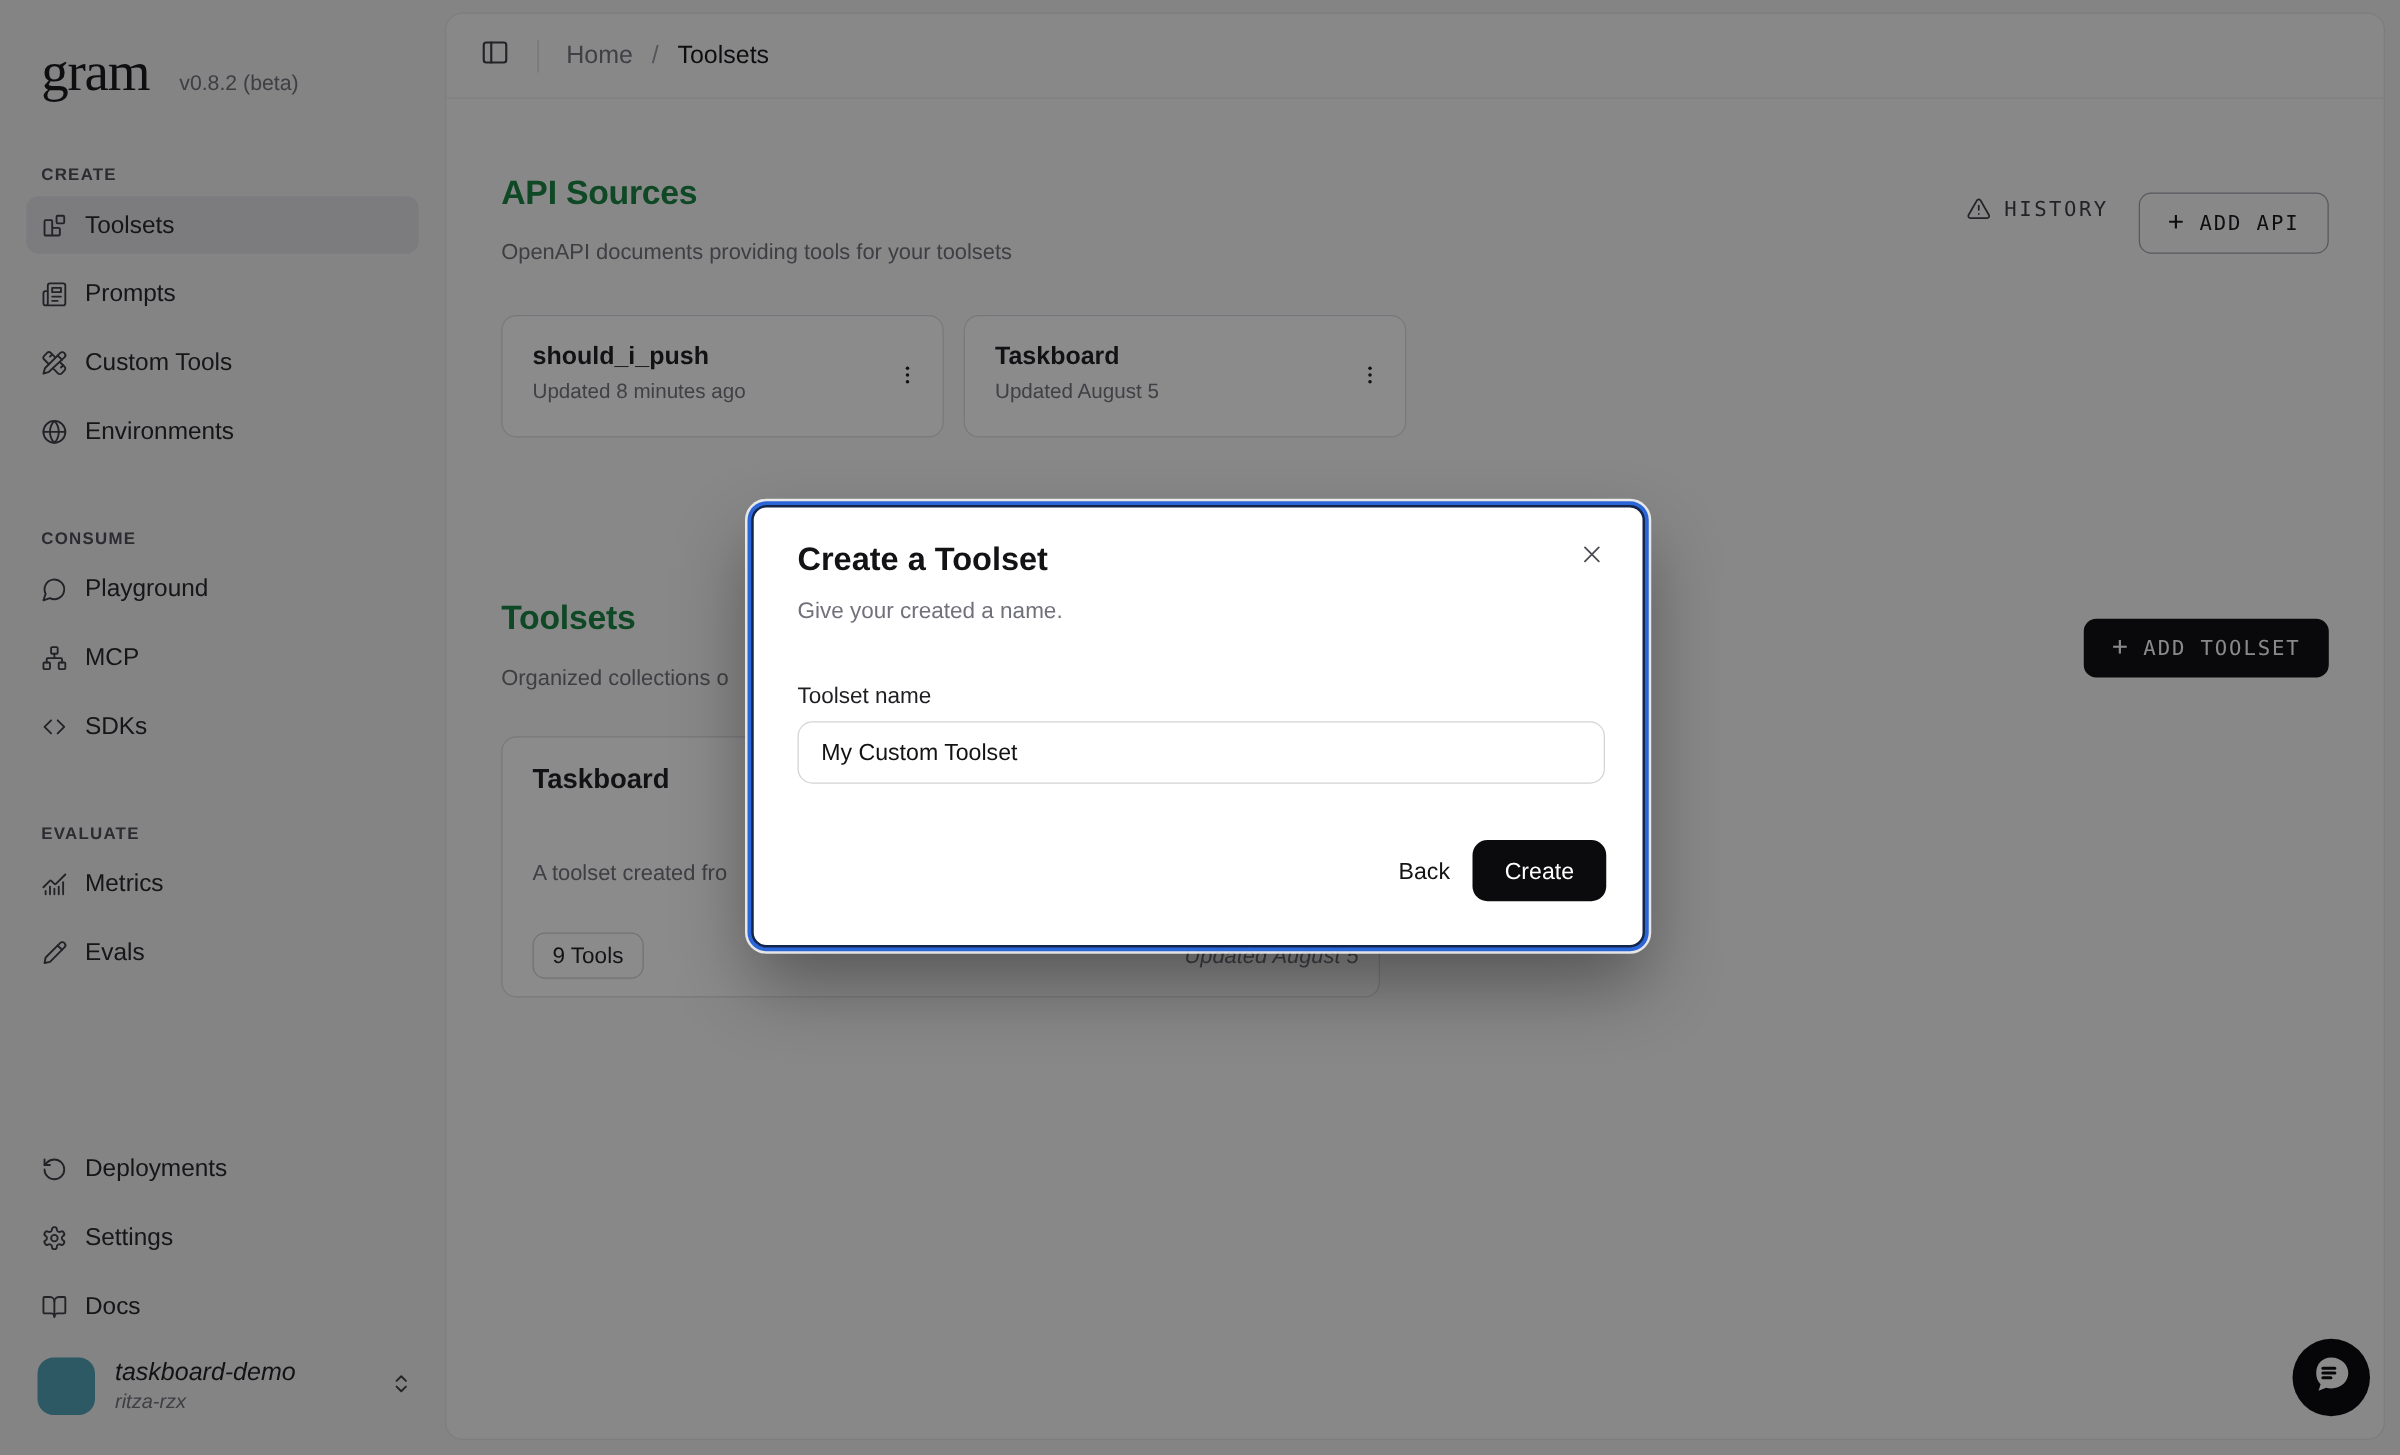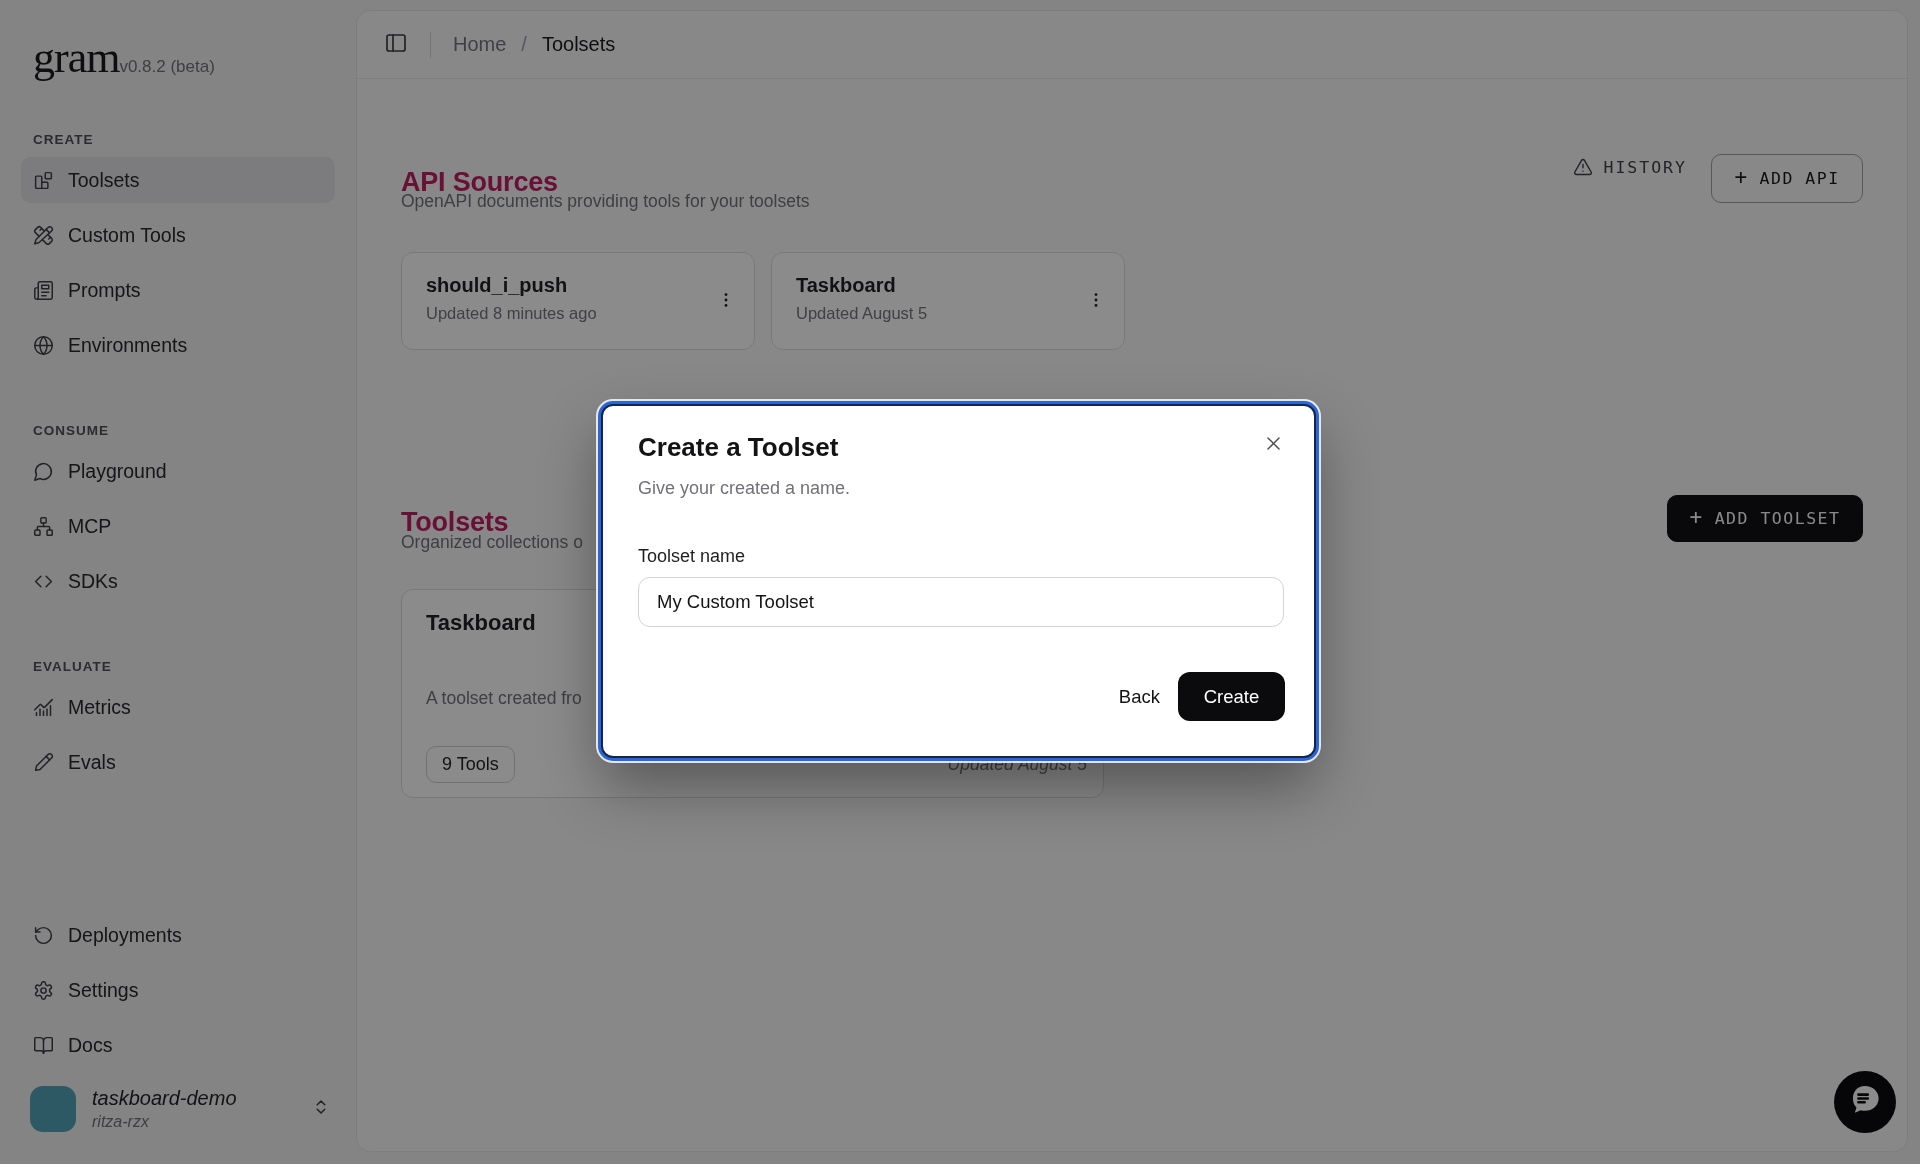--- a/index.html
+++ b/index.html
@@ -2,21 +2,21 @@
 <html><head>
 <meta charset="utf-8">
 <style>
   * { margin:0; padding:0; box-sizing:border-box; }
   html,body { width:1920px; height:1164px; }
   body { font-family:"Liberation Sans", sans-serif; color:#18181b; }
   #stage { position:relative; width:1920px; height:1164px; overflow:hidden; background:#f1f1f2; }
 
   
   .sidebar { position:absolute; left:0; top:0; width:356px; height:1164px; display:flex; flex-direction:column; z-index:10; }
-  .logo-row { display:flex; align-items:baseline; gap:0; margin:36px 33px 0 33px; }
+  .logo-row { display:flex; align-items:baseline; gap:24px; margin:36px 33px 0 33px; }
   .logo { font-family:"Liberation Serif", serif; font-size:44px; line-height:1; letter-spacing:-1px; color:#141417; }
   .version { font-size:17px; color:#6f6f76; }
   .section-label { margin:52px 33px 10px 33px; font-size:13.5px; font-weight:700; letter-spacing:1px; color:#4b4b52; }
   .section-label.tight { margin-top:46px; }
   .nav-item { display:flex; align-items:center; gap:14px; height:46px; margin:0 21px 9px 21px; padding:0 12px; border-radius:10px; font-size:19.5px; color:#232327; cursor:pointer; }
   .nav-item.active { background:#e2e2e5; }
   .icon { display:inline-flex; align-items:center; justify-content:center; flex:0 0 auto; }
   .icon svg { width:21px; height:21px; stroke:#3a3a40; fill:none; stroke-width:1.7; stroke-linecap:round; stroke-linejoin:round; }
   .spacer { flex:1; }
   .side-footer { margin-bottom:10px; }
@@ -29,21 +29,21 @@
 
   
   .panel { position:absolute; left:356px; top:10px; width:1552px; height:1142px; background:#fafafa; border:1px solid #e4e4e7; border-radius:14px; z-index:10; }
   .topbar { position:absolute; left:0; top:0; right:0; height:68px; display:flex; align-items:center; padding-left:27px; border-bottom:1px solid #e7e7ea; }
   .tb-toggle svg { width:24px; height:24px; stroke:#3a3a40; fill:none; stroke-width:1.7; stroke-linecap:round; stroke-linejoin:round; }
   .tb-divider { width:1px; height:26px; background:#d4d4d8; margin:0 22px; }
   .crumb-home { font-size:20px; color:#70707a; cursor:pointer; }
   .crumb-sep { font-size:20px; color:#9a9aa3; margin:0 15px; }
   .crumb-current { font-size:20px; color:#141417; font-weight:500; }
 
-  .h1 { position:absolute; left:44px; font-size:27px; font-weight:600; letter-spacing:-0.2px; color:#be185d;margin-top:28px; }
+  .h1 { position:absolute; left:44px; font-size:27px; font-weight:600; letter-spacing:-0.2px; color:#15803d; }
   .sub { position:absolute; left:44px; font-size:17.5px; color:#6f6f76; white-space:nowrap; }
 
   .history-btn { position:absolute; top:146px; right:220px; display:flex; align-items:center; gap:10px;
     font-family:"DejaVu Sans Mono", monospace; font-size:16.5px; letter-spacing:2px; color:#3a3a40; cursor:pointer; }
   .history-btn svg { width:20px; height:20px; stroke:#3a3a40; fill:none; stroke-width:1.7; stroke-linecap:round; stroke-linejoin:round; }
   .mono-btn { display:flex; align-items:center; justify-content:center; gap:11px;
     font-family:"DejaVu Sans Mono", monospace; font-size:16.5px; letter-spacing:1.5px; cursor:pointer; border-radius:10px; }
   .plus { font-size:21px; font-weight:400; line-height:1; transform:translateY(-1px); }
   .add-api { position:absolute; top:143px; right:44px; width:152px; height:49px; border:1px solid #9d9da5; color:#141417; background:transparent; }
   .add-toolset { position:absolute; top:484px; right:44px; width:196px; height:47px; background:#0a0a0c; color:#fcfcfc; border:1px solid #0a0a0c; }
@@ -96,40 +96,40 @@
         <svg viewBox="0 0 24 24">
             <rect width="7" height="7" x="14" y="3" rx="1"></rect>
             <path d="M10 21V8a1 1 0 0 0-1-1H4a1 1 0 0 0-1 1v12a1 1 0 0 0 1 1h12a1 1 0 0 0 1-1v-5a1 1 0 0 0-1-1H10"></path>
           </svg>
       </span>
       <span>Toolsets</span>
     </div>
     <div class="nav-item">
       <span class="icon">
         <svg viewBox="0 0 24 24">
+            <path d="M4 22h16a2 2 0 0 0 2-2V4a2 2 0 0 0-2-2H8a2 2 0 0 0-2 2v16a2 2 0 0 1-2 2Zm0 0a2 2 0 0 1-2-2v-9c0-1.1.9-2 2-2h2"></path>
+            <path d="M18 14h-8"></path>
+            <path d="M15 18h-5"></path>
+            <path d="M10 6h8v4h-8V6Z"></path>
+          </svg>
+      </span>
+      <span>Prompts</span>
+    </div>
+    <div class="nav-item">
+      <span class="icon">
+        <svg viewBox="0 0 24 24">
             <path d="m15 5 4 4"></path>
             <path d="M13 7 8.7 2.7a2.41 2.41 0 0 0-3.4 0L2.7 5.3a2.41 2.41 0 0 0 0 3.4L7 13"></path>
             <path d="m8 6 2-2"></path>
             <path d="m18 16 2-2"></path>
             <path d="m17 11 4.3 4.3c.94.94.94 2.46 0 3.4l-2.6 2.6c-.94.94-2.46.94-3.4 0L11 17"></path>
             <path d="M21.2 6.8a2 2 0 0 0-4-4L3.8 16.2a2 2 0 0 0-.5.8L2 21.5l4.5-1.3a2 2 0 0 0 .8-.5z"></path>
           </svg>
       </span>
       <span>Custom Tools</span>
-    </div>
-    <div class="nav-item">
-      <span class="icon">
-        <svg viewBox="0 0 24 24">
-            <path d="M4 22h16a2 2 0 0 0 2-2V4a2 2 0 0 0-2-2H8a2 2 0 0 0-2 2v16a2 2 0 0 1-2 2Zm0 0a2 2 0 0 1-2-2v-9c0-1.1.9-2 2-2h2"></path>
-            <path d="M18 14h-8"></path>
-            <path d="M15 18h-5"></path>
-            <path d="M10 6h8v4h-8V6Z"></path>
-          </svg>
-      </span>
-      <span>Prompts</span>
     </div>
     <div class="nav-item">
       <span class="icon">
         <svg viewBox="0 0 24 24">
             <circle cx="12" cy="12" r="10"></circle>
             <path d="M12 2a14.5 14.5 0 0 0 0 20 14.5 14.5 0 0 0 0-20"></path>
             <path d="M2 12h20"></path>
           </svg>
       </span>
       <span>Environments</span>

